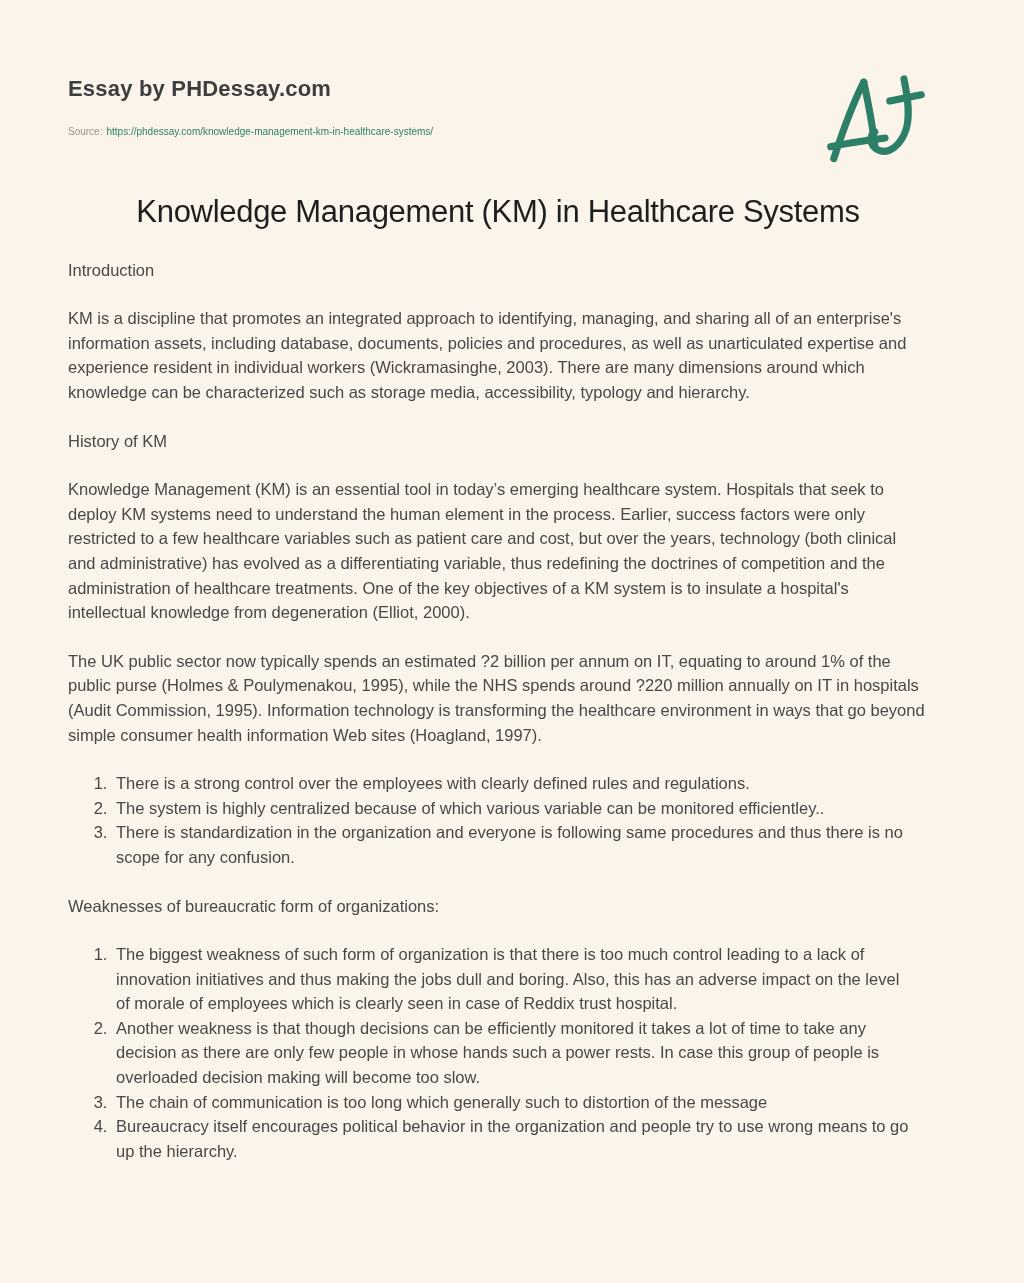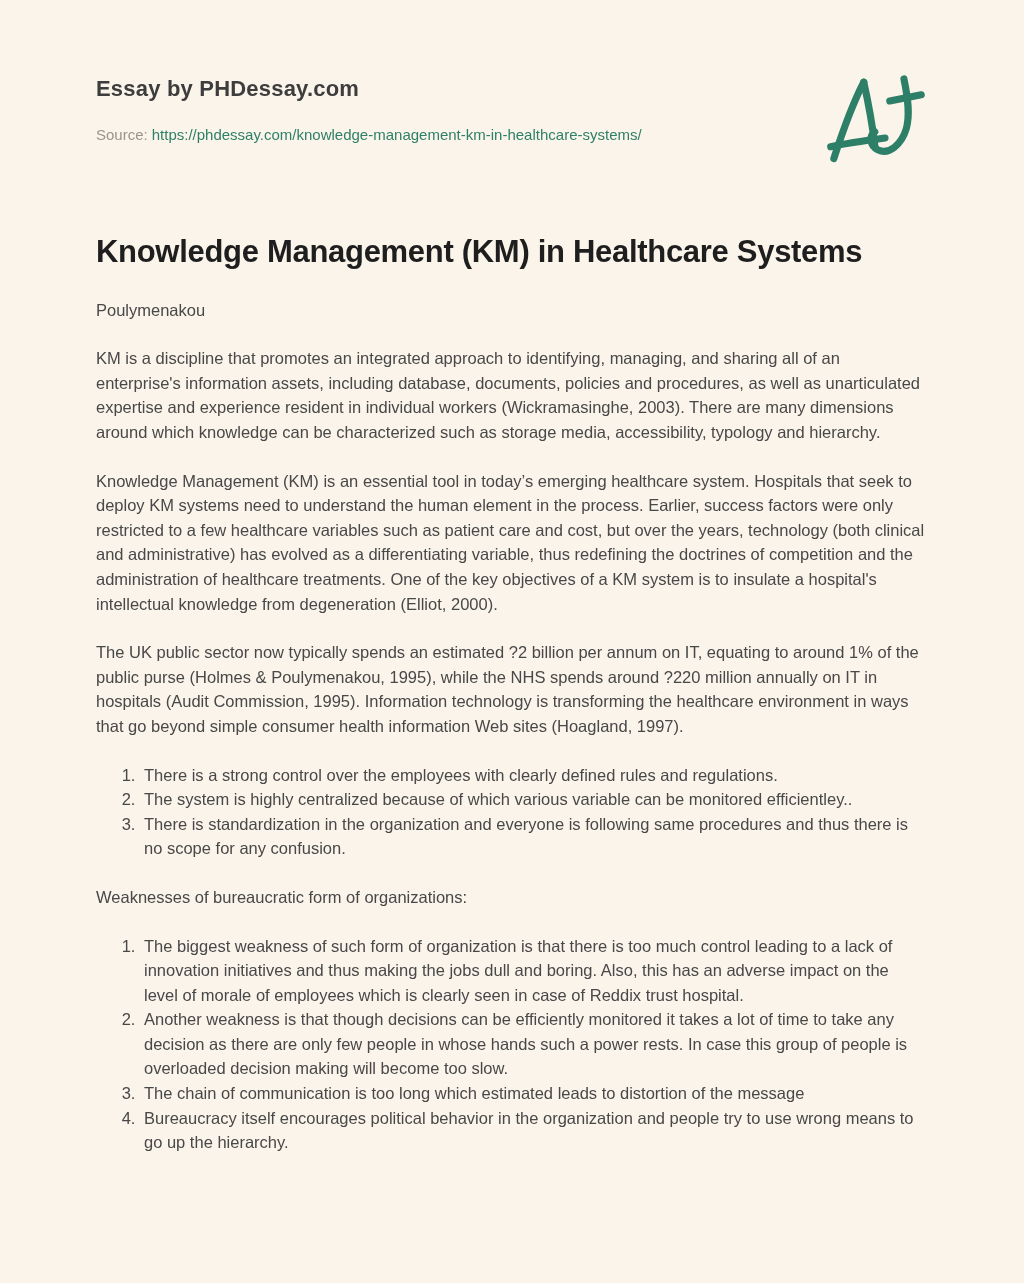--- a/index.html
+++ b/index.html
@@ -6,60 +6,61 @@
   html, body { background: #fbf4ea; }
   body {
     font-family: "Liberation Sans", "DejaVu Sans", sans-serif;
     color: #454545;
   }
   .page {
     width: 1024px;
     height: 1283px;
     margin: 0 auto;
     background: #fbf4ea;
-    padding: 72px 96px 0 96px;
+    padding: 72px 96px 0 68px;
     overflow: hidden;
   }
   .header {
     display: flex;
     justify-content: space-between;
     align-items: flex-start;
   }
   .brand {
     font-size: 22px;
     font-weight: 700;
     color: #3d3d3d;
     letter-spacing: 0.2px;
     margin-top: 4px;
   }
   .source-line {
     margin-top: 24px;
-    font-size: 15px;
+    font-size: 10px;
     color: #9a948c;
   }
   .source-link {
     color: #2e7f68;
     text-decoration: none;
     margin-left: 4px;
   }
   .logo {
     width: 104px;
     height: 104px;
     margin-top: -8px;
     margin-right: 2px;
     flex: 0 0 auto;
   }
   .logo svg { width: 100%; height: 100%; }
   .essay-title {
-    margin-top: 66px;
+    margin-top: 26px;
     font-size: 31px;
-    font-weight: 700;
+    font-weight: 400;
     color: #1e1e1e;
     letter-spacing: -0.3px;
     line-height: 1.15;
+    text-align: center;
   }
   .content {
     margin-top: 28px;
     font-size: 16.5px;
     line-height: 24.6px;
     color: #484848;
   }
   .content p { margin-bottom: 24px; }
   .content ol {
     margin: 0 12px 24px 0;
@@ -90,40 +91,41 @@
           <path d="M86 41 L 126 33"></path>
         </g>
       </svg>
     </div>
   </div>
 
   <h1 class="essay-title">Knowledge Management (KM) in Healthcare Systems</h1>
 
   <div class="content">
 
-    <p class="heading">Poulymenakou</p>
+    <p class="heading">Introduction</p>
 
     <p>KM is a discipline that promotes an integrated approach to identifying, managing, and sharing all of an enterprise's information assets, including database, documents, policies and procedures, as well as unarticulated expertise and experience resident in individual workers (Wickramasinghe, 2003). There are many dimensions around which knowledge can be characterized such as storage media, accessibility, typology and hierarchy.</p>
 
+    <p class="heading">History of KM</p>
 
     <p>Knowledge Management (KM) is an essential tool in today’s emerging healthcare system. Hospitals that seek to deploy KM systems need to understand the human element in the process. Earlier, success factors were only restricted to a few healthcare variables such as patient care and cost, but over the years, technology (both clinical and administrative) has evolved as a differentiating variable, thus redefining the doctrines of competition and the administration of healthcare treatments. One of the key objectives of a KM system is to insulate a hospital's intellectual knowledge from degeneration (Elliot, 2000).</p>
 
     <p>The UK public sector now typically spends an estimated ?2 billion per annum on IT, equating to around 1% of the public purse (Holmes &amp; Poulymenakou, 1995), while the NHS spends around ?220 million annually on IT in hospitals (Audit Commission, 1995). Information technology is transforming the healthcare environment in ways that go beyond simple consumer health information Web sites (Hoagland, 1997).</p>
 
 
 
     <ol>
       <li>There is a strong control over the employees with clearly defined rules and regulations.</li>
       <li>The system is highly centralized because of which various variable can be monitored efficientley..</li>
       <li>There is standardization in the organization and everyone is following same procedures and thus there is no scope for any confusion.</li>
     </ol>
 
     <p>Weaknesses of bureaucratic form of organizations:</p>
 
     <ol>
       <li>The biggest weakness of such form of organization is that there is too much control leading to a lack of innovation initiatives and thus making the jobs dull and boring. Also, this has an adverse impact on the level of morale of employees which is clearly seen in case of Reddix trust hospital.</li>
       <li>Another weakness is that though decisions can be efficiently monitored it takes a lot of time to take any decision as there are only few people in whose hands such a power rests. In case this group of people is overloaded decision making will become too slow.</li>
-      <li>The chain of communication is too long which estimated leads to distortion of the message</li>
+      <li>The chain of communication is too long which generally such to distortion of the message</li>
       <li>Bureaucracy itself encourages political behavior in the organization and people try to use wrong means to go up the hierarchy.</li>
     </ol>
 
   </div>
 </div>
 
 </body></html>

